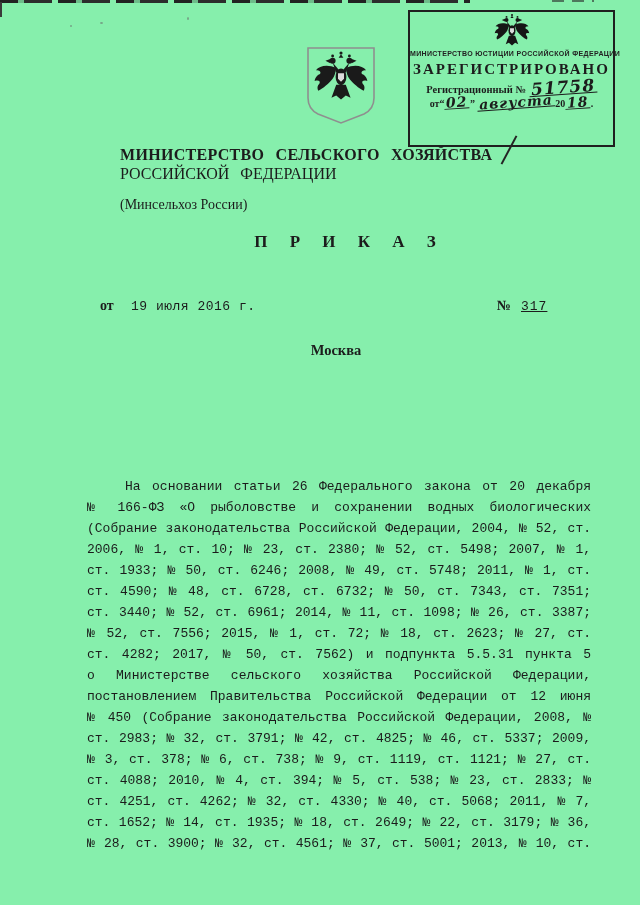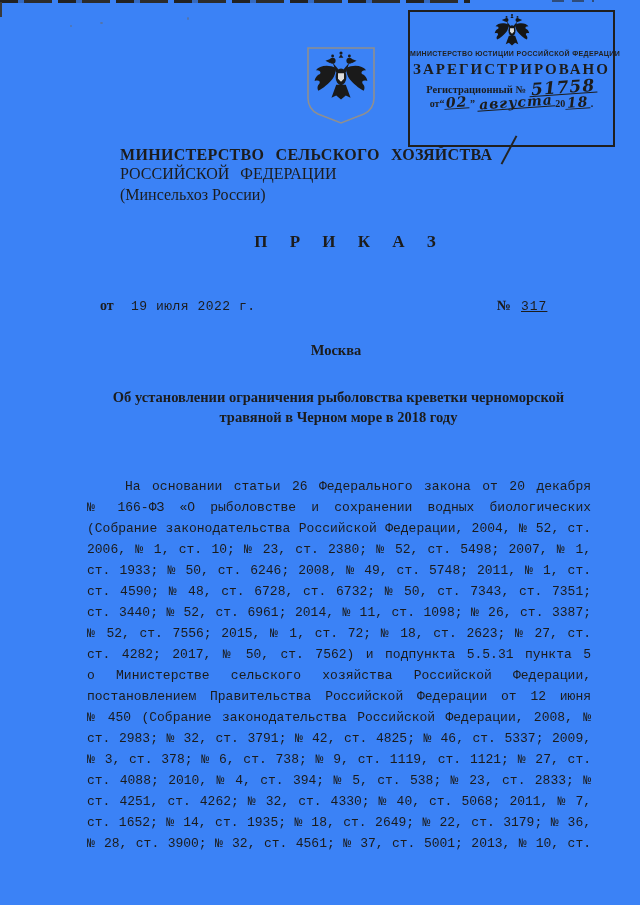--- a/index.html
+++ b/index.html
@@ -1,18 +1,18 @@
 <!DOCTYPE html>
 <html><head>
 <meta charset="utf-8">
 <style>
   html,body { margin:0; padding:0; background:#e8e8e8; }
   .page {
     position:relative; width:640px; height:905px; margin:0 auto;
-    background:#3b82f6; overflow:hidden;
+    background:#86efac; overflow:hidden;
     font-family:"Liberation Serif", serif; color:#1c1c1c;
   }
 
   
   .scan-top-1 { position:absolute; left:0; top:0; width:470px; height:3px;
     background:repeating-linear-gradient(90deg,#222 0 18px, rgba(34,34,34,.25) 18px 24px, #2c2c2c 24px 52px, rgba(0,0,0,0) 52px 58px); }
   .scan-top-2 { position:absolute; left:552px; top:0; width:42px; height:2px;
     background:repeating-linear-gradient(90deg, rgba(40,40,40,.6) 0 12px, transparent 12px 20px); }
   .corner-tick { position:absolute; left:0; top:2px; width:2px; height:15px; background:#3a3a3a; }
   .speck { position:absolute; background:#6a6a6a; border-radius:50%; opacity:.55; }
@@ -39,21 +39,21 @@
   .emblem { position:absolute; left:303px; top:46px; width:76px; height:80px; color:#1a1a1a; }
 
   
   .slash { position:absolute; left:508px; top:134px; width:2px; height:32px;
     background:#242424; transform:rotate(28deg); }
 
   
   .ministry-block { position:absolute; left:120px; top:146px; width:458px; text-align:left; }
   .min1 { font-size:16px; font-weight:700; word-spacing:7px; letter-spacing:.3px; white-space:nowrap; }
   .min2 { font-size:16px; font-weight:400; word-spacing:7px; margin-top:1px; }
-  .min3 { font-size:16px; font-weight:400; margin-top:3px; }
+  .min3 { font-size:14px; font-weight:400; margin-top:14px; }
 
   .doc-type { position:absolute; left:95px; top:232px; width:500px; text-align:center;
     font-size:17px; font-weight:700; letter-spacing:9px; text-indent:9px; }
 
   .date-row { position:absolute; left:0; top:298px; width:640px; height:18px; }
   .date-label { position:absolute; left:100px; font-weight:700; font-size:14px; }
   .date-value { position:absolute; left:131px; font-family:"Liberation Mono", monospace; font-size:13px; letter-spacing:.5px; top:1px; }
   .num-label  { position:absolute; left:497px; font-weight:700; font-size:14px; }
   .num-value  { position:absolute; left:521px; font-family:"Liberation Mono", monospace; font-size:13px; letter-spacing:1px; top:1px;text-decoration:underline; }
 
@@ -128,31 +128,27 @@
   <div class="ministry-block">
     <div class="min1">МИНИСТЕРСТВО СЕЛЬСКОГО ХОЗЯЙСТВА</div>
     <div class="min2">РОССИЙСКОЙ ФЕДЕРАЦИИ</div>
     <div class="min3">(Минсельхоз России)</div>
   </div>
 
   <div class="doc-type">П Р И К А З</div>
 
   <div class="date-row">
     <span class="date-label">от</span>
-    <span class="date-value">19 июля 2022 г.</span>
+    <span class="date-value">19 июля 2016 г.</span>
     <span class="num-label">№</span>
     <span class="num-value">317</span>
   </div>
 
   <div class="city">Москва</div>
 
-  <div class="title">
-    <div>Об установлении ограничения рыболовства креветки черноморской</div>
-    <div>травяной в Черном море в 2018 году</div>
-  </div>
 
   <div class="body-text">
     <div class="body-line indent">На основании статьи 26 Федерального закона от 20 декабря 2004 г.</div>
     <div class="body-line">№ 166-ФЗ «О рыболовстве и сохранении водных биологических ресурсов»</div>
     <div class="body-line">(Собрание законодательства Российской Федерации, 2004, № 52, ст. 3210;</div>
     <div class="body-line">2006, № 1, ст. 10; № 23, ст. 2380; № 52, ст. 5498; 2007, № 1, ст. 23; № 17,</div>
     <div class="body-line">ст. 1933; № 50, ст. 6246; 2008, № 49, ст. 5748; 2011, № 1, ст. 32; № 30,</div>
     <div class="body-line">ст. 4590; № 48, ст. 6728, ст. 6732; № 50, ст. 7343, ст. 7351; 2013, № 27,</div>
     <div class="body-line">ст. 3440; № 52, ст. 6961; 2014, № 11, ст. 1098; № 26, ст. 3387; № 45, ст. 6153;</div>
     <div class="body-line">№ 52, ст. 7556; 2015, № 1, ст. 72; № 18, ст. 2623; № 27, ст. 3999; 2016, № 27,</div>

